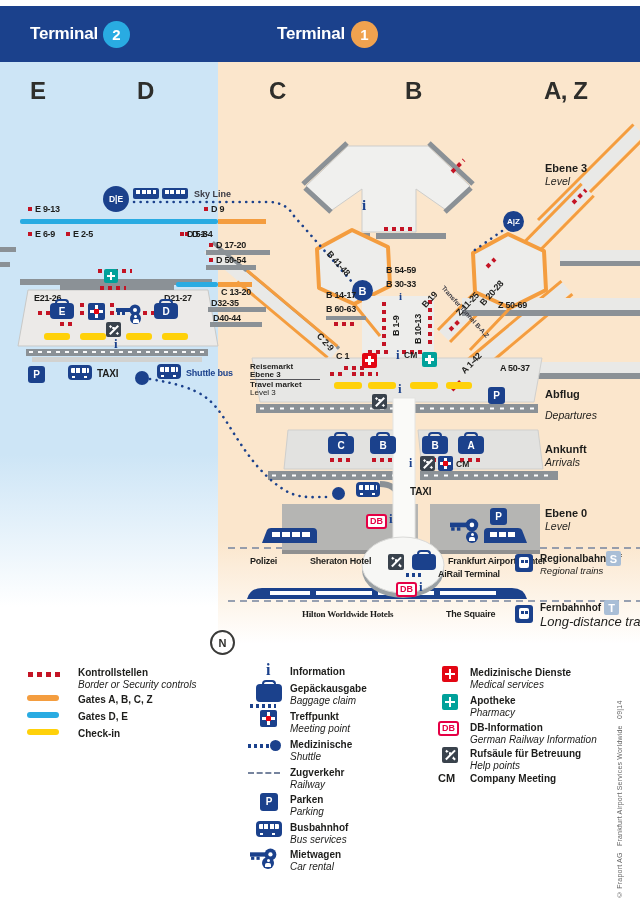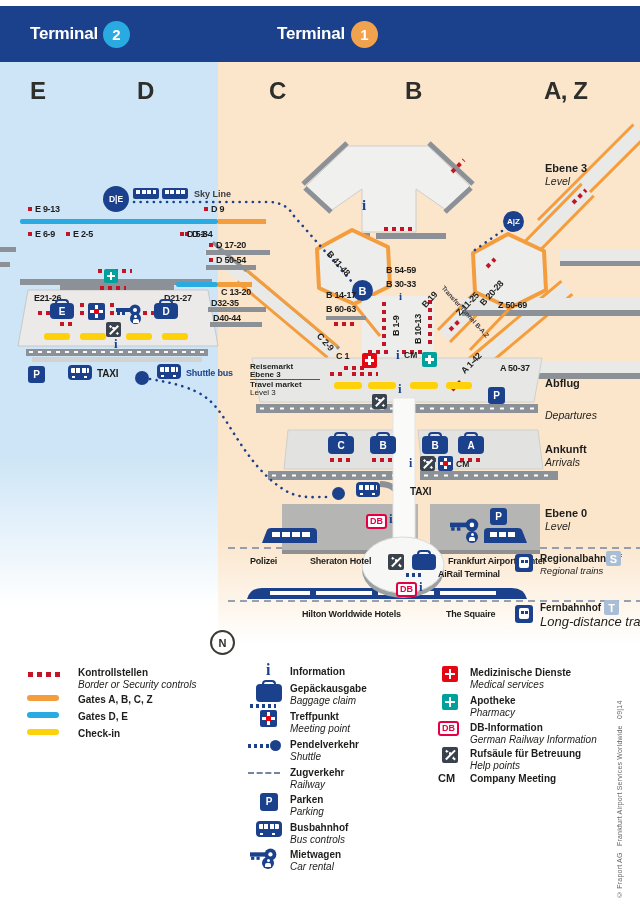--- a/index.html
+++ b/index.html
@@ -324,21 +324,21 @@
   <div class="abs dots" style="left:352px;top:372px;width:26px;"></div>
   <div class="abs ybar" style="left:334px;top:382px;width:28px;"></div>
   <div class="abs ybar" style="left:368px;top:382px;width:28px;"></div>
   <div class="abs ybar" style="left:410px;top:382px;width:28px;"></div>
   <div class="abs ybar" style="left:446px;top:382px;width:26px;"></div>
   <div class="abs ic-info" style="left:398px;top:382px;font-size:13px;">i</div>
   <div class="abs ic-help" style="left:372px;top:394px;width:15px;height:15px;">
       <b></b>
     </div>
   <div class="abs icsq" style="left:488px;top:387px;width:17px;height:17px;">P</div>
-  <div class="abs lblde" style="left:545px;top:377px;text-align:center;">Abflug</div>
+  <div class="abs lblde" style="left:545px;top:388px;text-align:center;">Abflug</div>
   <div class="abs lblen" style="left:545px;top:409px;">Departures</div>
 
   <div class="abs ic-bag" style="left:328px;top:436px;width:26px;height:18px;">
       <span>C</span>
     </div>
   <div class="abs ic-bag" style="left:370px;top:436px;width:26px;height:18px;">
       <span>B</span>
     </div>
   <div class="abs ic-bag" style="left:422px;top:436px;width:26px;height:18px;">
       <span>B</span>
@@ -382,21 +382,21 @@
   <div class="abs plname" style="left:310px;top:556px;">Sheraton Hotel</div>
   <div class="abs plname" style="left:448px;top:556px;">Frankfurt Airport Center</div>
   <div class="abs ic-help" style="left:388px;top:554px;width:16px;height:16px;">
       <b></b>
     </div>
   <div class="abs ic-bag" style="left:412px;top:554px;width:24px;height:16px;"></div>
   <div class="abs dots" style="left:406px;top:573px;width:16px;background:repeating-linear-gradient(90deg,#1b418c 0 3px,transparent 3px 6px);"></div>
   <div class="abs plname" style="left:438px;top:569px;">AiRail Terminal</div>
   <div class="abs ic-db" style="left:396px;top:582px;">DB</div>
   <div class="abs ic-info" style="left:419px;top:580px;font-size:13px;">i</div>
-  <div class="abs plname" style="left:302px;top:609px;">Hilton Worldwide Hotels</div>
+  <div class="abs plname" style="left:302px;top:609px;font-family:Liberation Serif, serif;">Hilton Worldwide Hotels</div>
   <div class="abs plname" style="left:446px;top:609px;">The Squaire</div>
 
   <div class="abs ic-strain" style="left:515px;top:554px;"></div>
   <div class="abs lblde" style="left:540px;top:553px;font-size:10px;">Regionalbahnhof</div>
   <div class="abs ic-sbadge" style="left:606px;top:551px;">S</div>
   <div class="abs lblen" style="left:540px;top:565px;font-size:9.5px;">Regional trains</div>
   <div class="abs ic-strain" style="left:515px;top:605px;"></div>
   <div class="abs lblde" style="left:540px;top:602px;font-size:10px;">Fernbahnhof</div>
   <div class="abs ic-sbadge" style="left:604px;top:600px;">T</div>
   <div class="abs lblen" style="left:540px;top:614px;font-size:13px;">Long-distance trains</div>
@@ -419,31 +419,31 @@
   <div class="abs dots" style="left:250px;top:704px;width:26px;background:repeating-linear-gradient(90deg,#1b418c 0 3px,transparent 3px 6px);"></div>
   <div class="abs leg-de" style="left:290px;top:683px;">Gepäckausgabe</div>
   <div class="abs leg-en" style="left:290px;top:695px;">Baggage claim</div>
   <div class="abs ic-meet" style="left:260px;top:710px;width:17px;height:17px;">
       <b></b>
     </div>
   <div class="abs leg-de" style="left:290px;top:711px;">Treffpunkt</div>
   <div class="abs leg-en" style="left:290px;top:723px;">Meeting point</div>
   <div class="abs" style="left:248px;top:744px;width:22px;height:4px;background:repeating-linear-gradient(90deg,#1b418c 0 3px,transparent 3px 6px);"></div>
   <div class="abs ic-shuttle" style="left:270px;top:740px;width:11px;height:11px;"></div>
-  <div class="abs leg-de" style="left:290px;top:739px;">Pendelverkehr</div>
+  <div class="abs leg-de" style="left:290px;top:739px;">Medizinische</div>
   <div class="abs leg-en" style="left:290px;top:751px;">Shuttle</div>
   <div class="abs dashline" style="left:248px;top:772px;width:32px;height:0;"></div>
   <div class="abs leg-de" style="left:290px;top:767px;">Zugverkehr</div>
   <div class="abs leg-en" style="left:290px;top:779px;">Railway</div>
   <div class="abs icsq" style="left:260px;top:793px;width:18px;height:18px;">P</div>
   <div class="abs leg-de" style="left:290px;top:794px;">Parken</div>
   <div class="abs leg-en" style="left:290px;top:806px;">Parking</div>
   <div class="abs ic-bus" style="left:256px;top:821px;width:26px;height:16px;"></div>
   <div class="abs leg-de" style="left:290px;top:822px;">Busbahnhof</div>
-  <div class="abs leg-en" style="left:290px;top:834px;">Bus controls</div>
+  <div class="abs leg-en" style="left:290px;top:834px;">Bus services</div>
   <svg class="abs" style="left:250px;top:848px;" width="28" height="14" viewBox="0 0 26 13">
       <circle cx="19" cy="6" r="5.5" fill="#1b418c"></circle>
       <circle cx="19" cy="6" r="2" fill="#fff"></circle>
       <rect x="0" y="4" width="15" height="4" fill="#1b418c"></rect>
       <rect x="1" y="8" width="3" height="3" fill="#1b418c"></rect>
       <rect x="6" y="8" width="3" height="3" fill="#1b418c"></rect>
     </svg>
   <div class="abs ic-cp" style="left:262px;top:857px;width:12px;height:12px;"></div>
   <div class="abs leg-de" style="left:290px;top:849px;">Mietwagen</div>
   <div class="abs leg-en" style="left:290px;top:861px;">Car rental</div>

